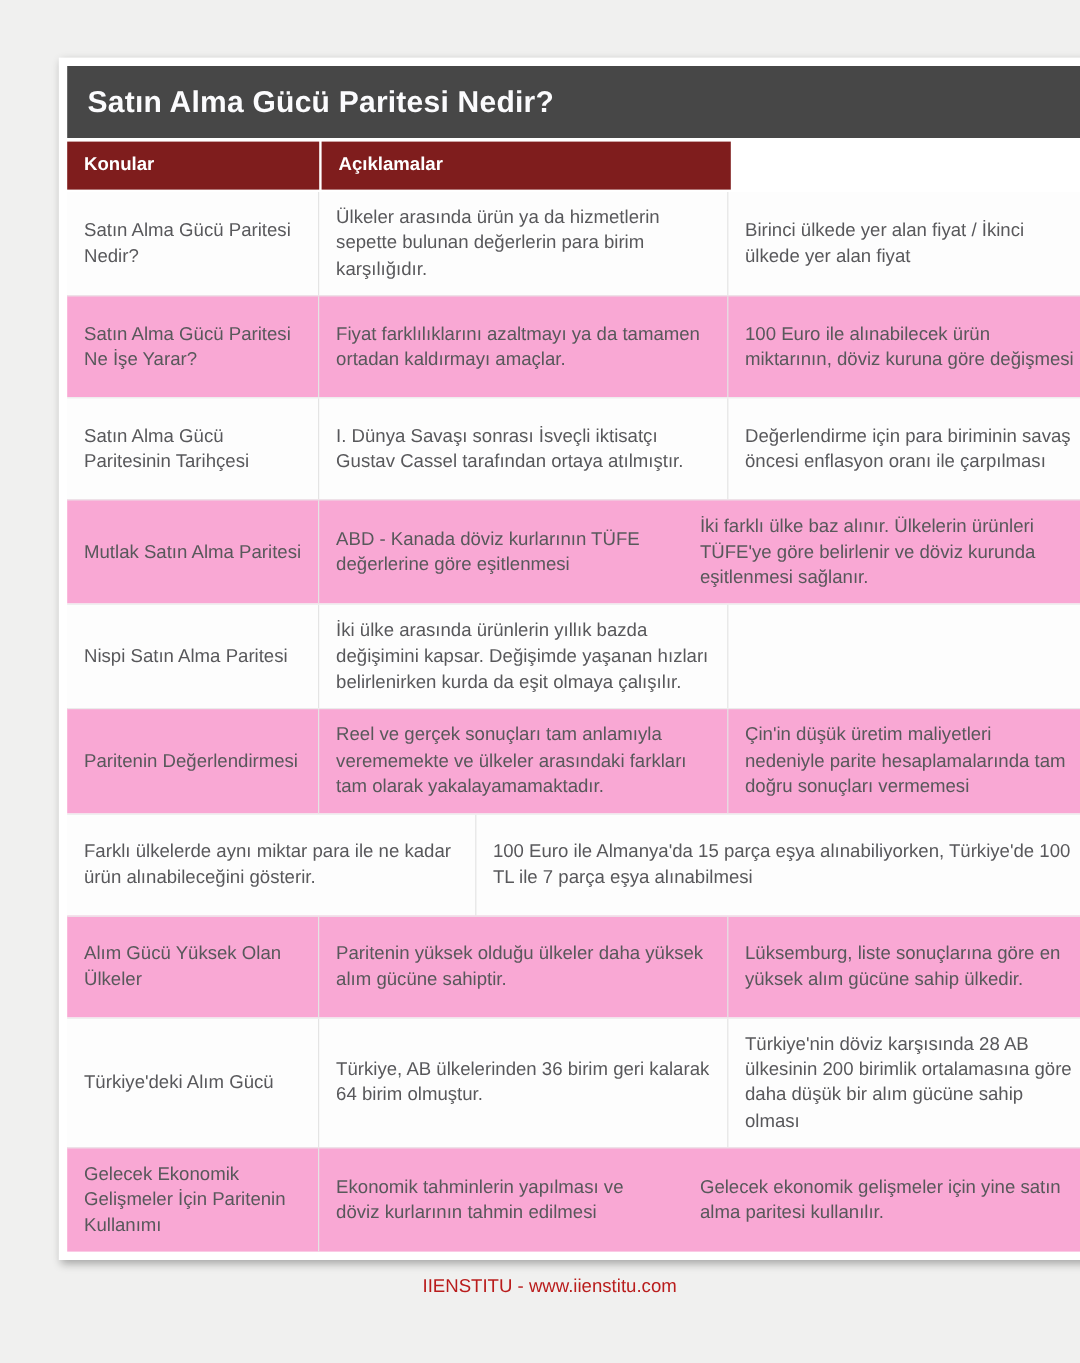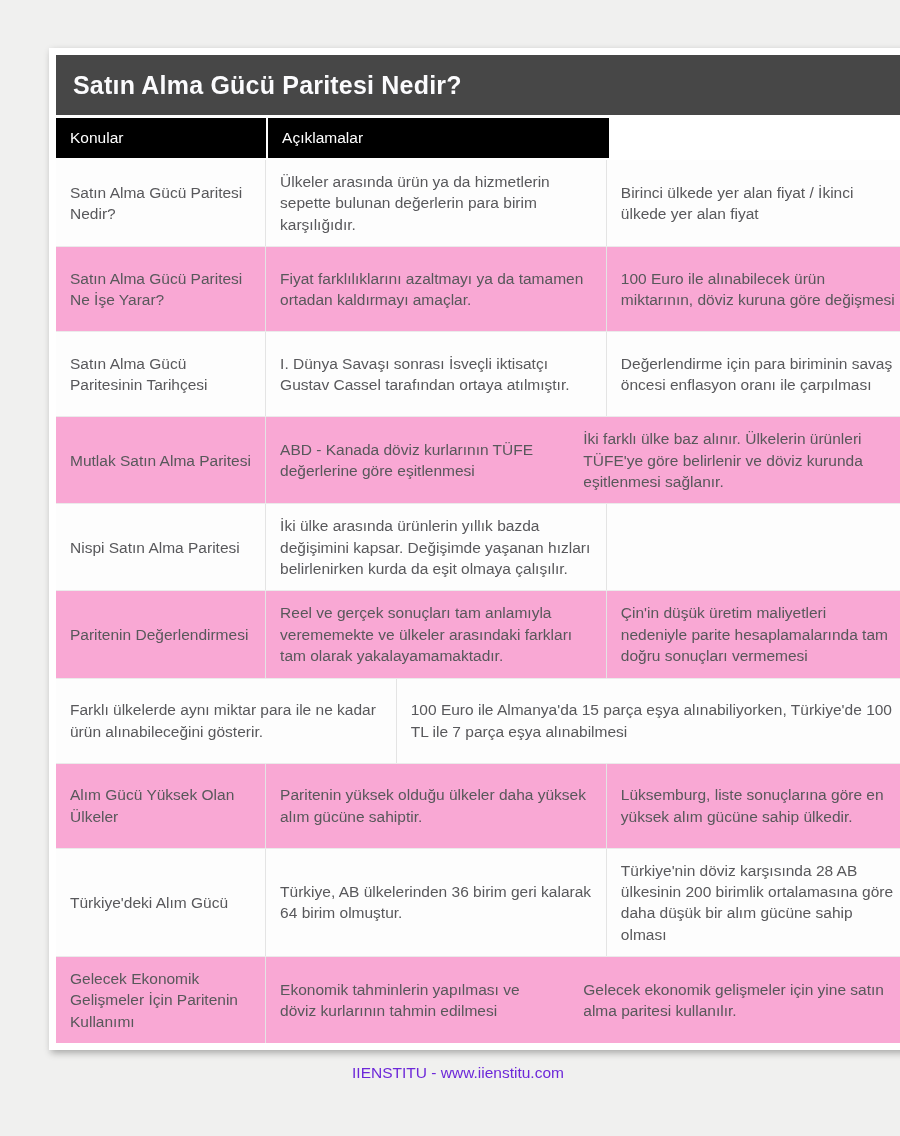--- a/index.html
+++ b/index.html
@@ -28,23 +28,23 @@
     padding:0 17px;
     letter-spacing:0.2px;
   }
   .header-row {
     display:flex;
     gap:2px;
     margin-top:3px;
     margin-bottom:2px;
   }
   .hcell {
-    background:#000000;
+    background:#7f1d1d;
     color:#ffffff;
-    font-weight:normal;
+    font-weight:bold;
     font-size:15.5px;
     padding:11px 14px;
   }
   .c1 { width:24.6%; flex:0 0 auto; }
   .c2 { width:39.9%; flex:0 0 auto; }
   .c3 { flex:1 1 auto; }
   .tbody .row {
     display:flex;
     min-height:85px;
     border-top:1px solid #ebebeb;
@@ -62,21 +62,21 @@
     padding:11px 14px;
     border-right:1px solid #e4e4e4;
   }
   .cell.c3 { border-right:none; }
   .footer {
     position:absolute;
     left:0; right:0;
     top:1064px;
     text-align:center;
     font-size:15.5px;
-    color:#6d28d9;
+    color:#b91c1c;
     margin-left:16px;
   }
 </style>
 </head>
 <body>
 
 <div class="card">
   <div class="title-bar">Satın Alma Gücü Paritesi Nedir?</div>
   <div class="header-row">
     <div class="hcell c1">Konular</div>

